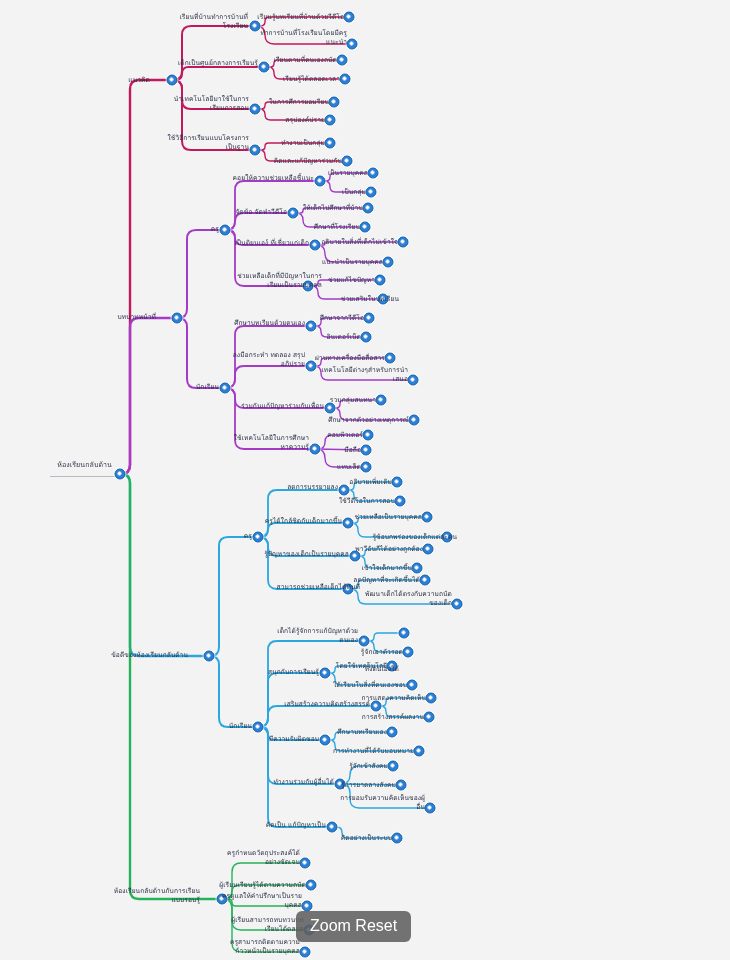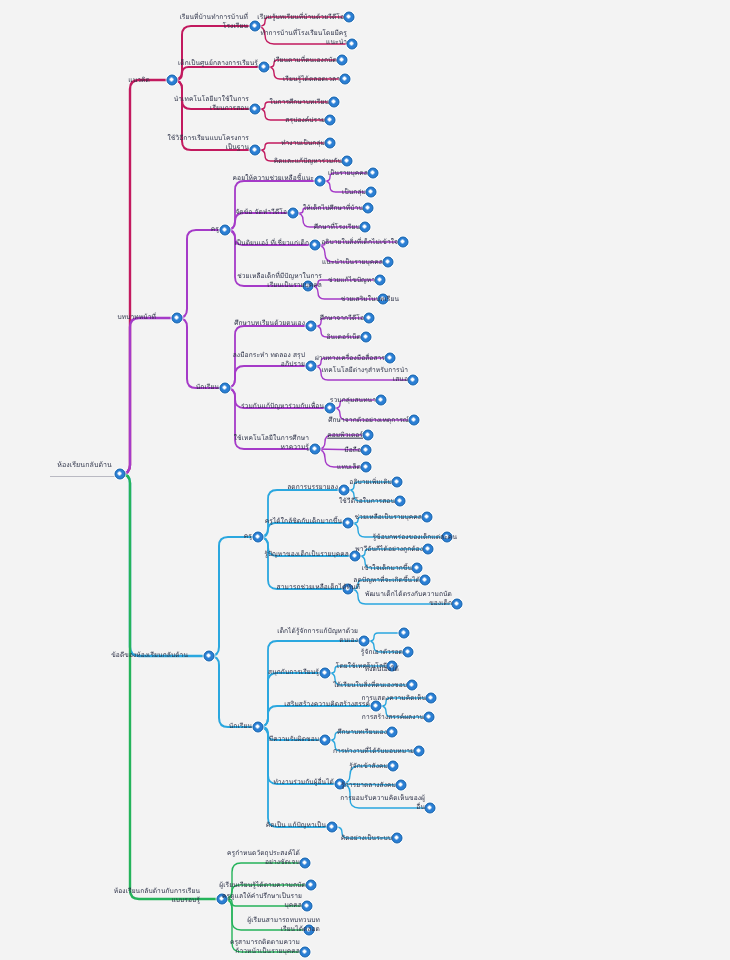--- a/index.html
+++ b/index.html
@@ -171,21 +171,21 @@
       <div class="node" style="left: 264px; top: 67px;"></div>
       <div class="label r" style="left: 258px; top: 63px;">เด็กเป็นศูนย์กลางการเรียนรู้</div>
       <div class="node" style="left: 342px; top: 60px;"></div>
       <div class="label r" style="left: 337px; top: 60px;">เรียนตามที่ตนเองถนัด</div>
       <div class="node" style="left: 345px; top: 79px;"></div>
       <div class="label r" style="left: 340px; top: 79px;">เรียนรู้ได้ตลอดเวลา</div>
       <div class="node" style="left: 255px; top: 109px;"></div>
       <div class="label r" style="left: 249px; top: 104px;">นำเทคโนโลยีมาใช้ในการ
 เรียนการสอน</div>
       <div class="node" style="left: 334px; top: 102px;"></div>
-      <div class="label r" style="left: 329px; top: 102px;">ในการศึกษาบทเรียน</div>
+      <div class="label r" style="left: 329px; top: 102px;">ในการศึการยอมรียน</div>
       <div class="node" style="left: 330px; top: 120px;"></div>
       <div class="label r" style="left: 325px; top: 120px;">สรุปองค์ปราย</div>
       <div class="node" style="left: 255px; top: 150px;"></div>
       <div class="label r" style="left: 249px; top: 143px;">ใช้วิธีการเรียนแบบโครงการ
 เป็นฐาน</div>
       <div class="node" style="left: 330px; top: 143px;"></div>
       <div class="label r" style="left: 325px; top: 143px;">ทำงานเป็นกลุ่ม</div>
       <div class="node" style="left: 347px; top: 161px;"></div>
       <div class="label r" style="left: 342px; top: 161px;">คิดและแก้ปัญหาร่วมกัน</div>
       <div class="node" style="left: 177px; top: 318px;"></div>
@@ -236,21 +236,21 @@
       <div class="node" style="left: 330px; top: 408px;"></div>
       <div class="label r" style="left: 324px; top: 406px;">ร่วมกันแก้ปัญหาร่วมกับเพื่อน</div>
       <div class="node" style="left: 381px; top: 400px;"></div>
       <div class="label r" style="left: 376px; top: 400px;">รวมกลุ่มสนทนา</div>
       <div class="node" style="left: 414px; top: 420px;"></div>
       <div class="label r" style="left: 409px; top: 420px;">ศึกษาจากตัวอย่างเหตุการณ์</div>
       <div class="node" style="left: 315px; top: 449px;"></div>
       <div class="label r" style="left: 309px; top: 443px;">ใช้เทคโนโลยีในการศึกษา
 หาความรู้</div>
       <div class="node" style="left: 368px; top: 435px;"></div>
-      <div class="label r" style="left: 363px; top: 435px; text-decoration: underline;">คอมพิวเตอร์</div>
+      <div class="label r" style="left: 363px; top: 435px;">คอมพิวเตอร์</div>
       <div class="node" style="left: 366px; top: 450px;"></div>
       <div class="label r" style="left: 361px; top: 450px;">มือถือ</div>
       <div class="node" style="left: 366px; top: 467px;"></div>
       <div class="label r" style="left: 361px; top: 467px;">แทบเล็ต</div>
       <div class="node" style="left: 209px; top: 656px;"></div>
       <div class="label r" style="left: 188px; top: 655px;">ข้อดีของห้องเรียนกลับด้าน</div>
       <div class="node" style="left: 258px; top: 537px;"></div>
       <div class="label r" style="left: 252px; top: 536px;">ครู</div>
       <div class="node" style="left: 344px; top: 490px;"></div>
       <div class="label r" style="left: 338px; top: 487px;">ลดการบรรยายลง</div>
@@ -322,19 +322,20 @@
 แบบรอบรู้</div>
       <div class="node" style="left: 305px; top: 863px;"></div>
       <div class="label r" style="left: 300px; top: 858px;">ครูกำหนดวัตถุประสงค์ได้
 อย่างชัดเจน</div>
       <div class="node" style="left: 311px; top: 885px;"></div>
       <div class="label r" style="left: 306px; top: 885px;">ผู้เรียนเรียนรู้ได้ตามความถนัด</div>
       <div class="node" style="left: 307px; top: 906px;"></div>
       <div class="label r" style="left: 302px; top: 901px;">ครูดูแลให้คำปรึกษาเป็นราย
 บุคคล</div>
       <div class="node" style="left: 309px; top: 930px;"></div>
-      <div class="label r" style="left: 320px; top: 925px; padding-left: 44px;">ผู้เรียนสามารถทบทวนบท
+      <div class="label r" style="left: 304px; top: 925px; padding-left: 44px;">ผู้เรียนสามารถทบทวนบท
 เรียนได้ตลอด</div>
       <div class="node" style="left: 305px; top: 952px;"></div>
       <div class="label r" style="left: 300px; top: 947px;">ครูสามารถติดตามความ
 ก้าวหน้าเป็นรายบุคคล</div>
     </div>
+  <div id="zoom-reset">Zoom Reset</div>
 </div>
 
 </body></html>

